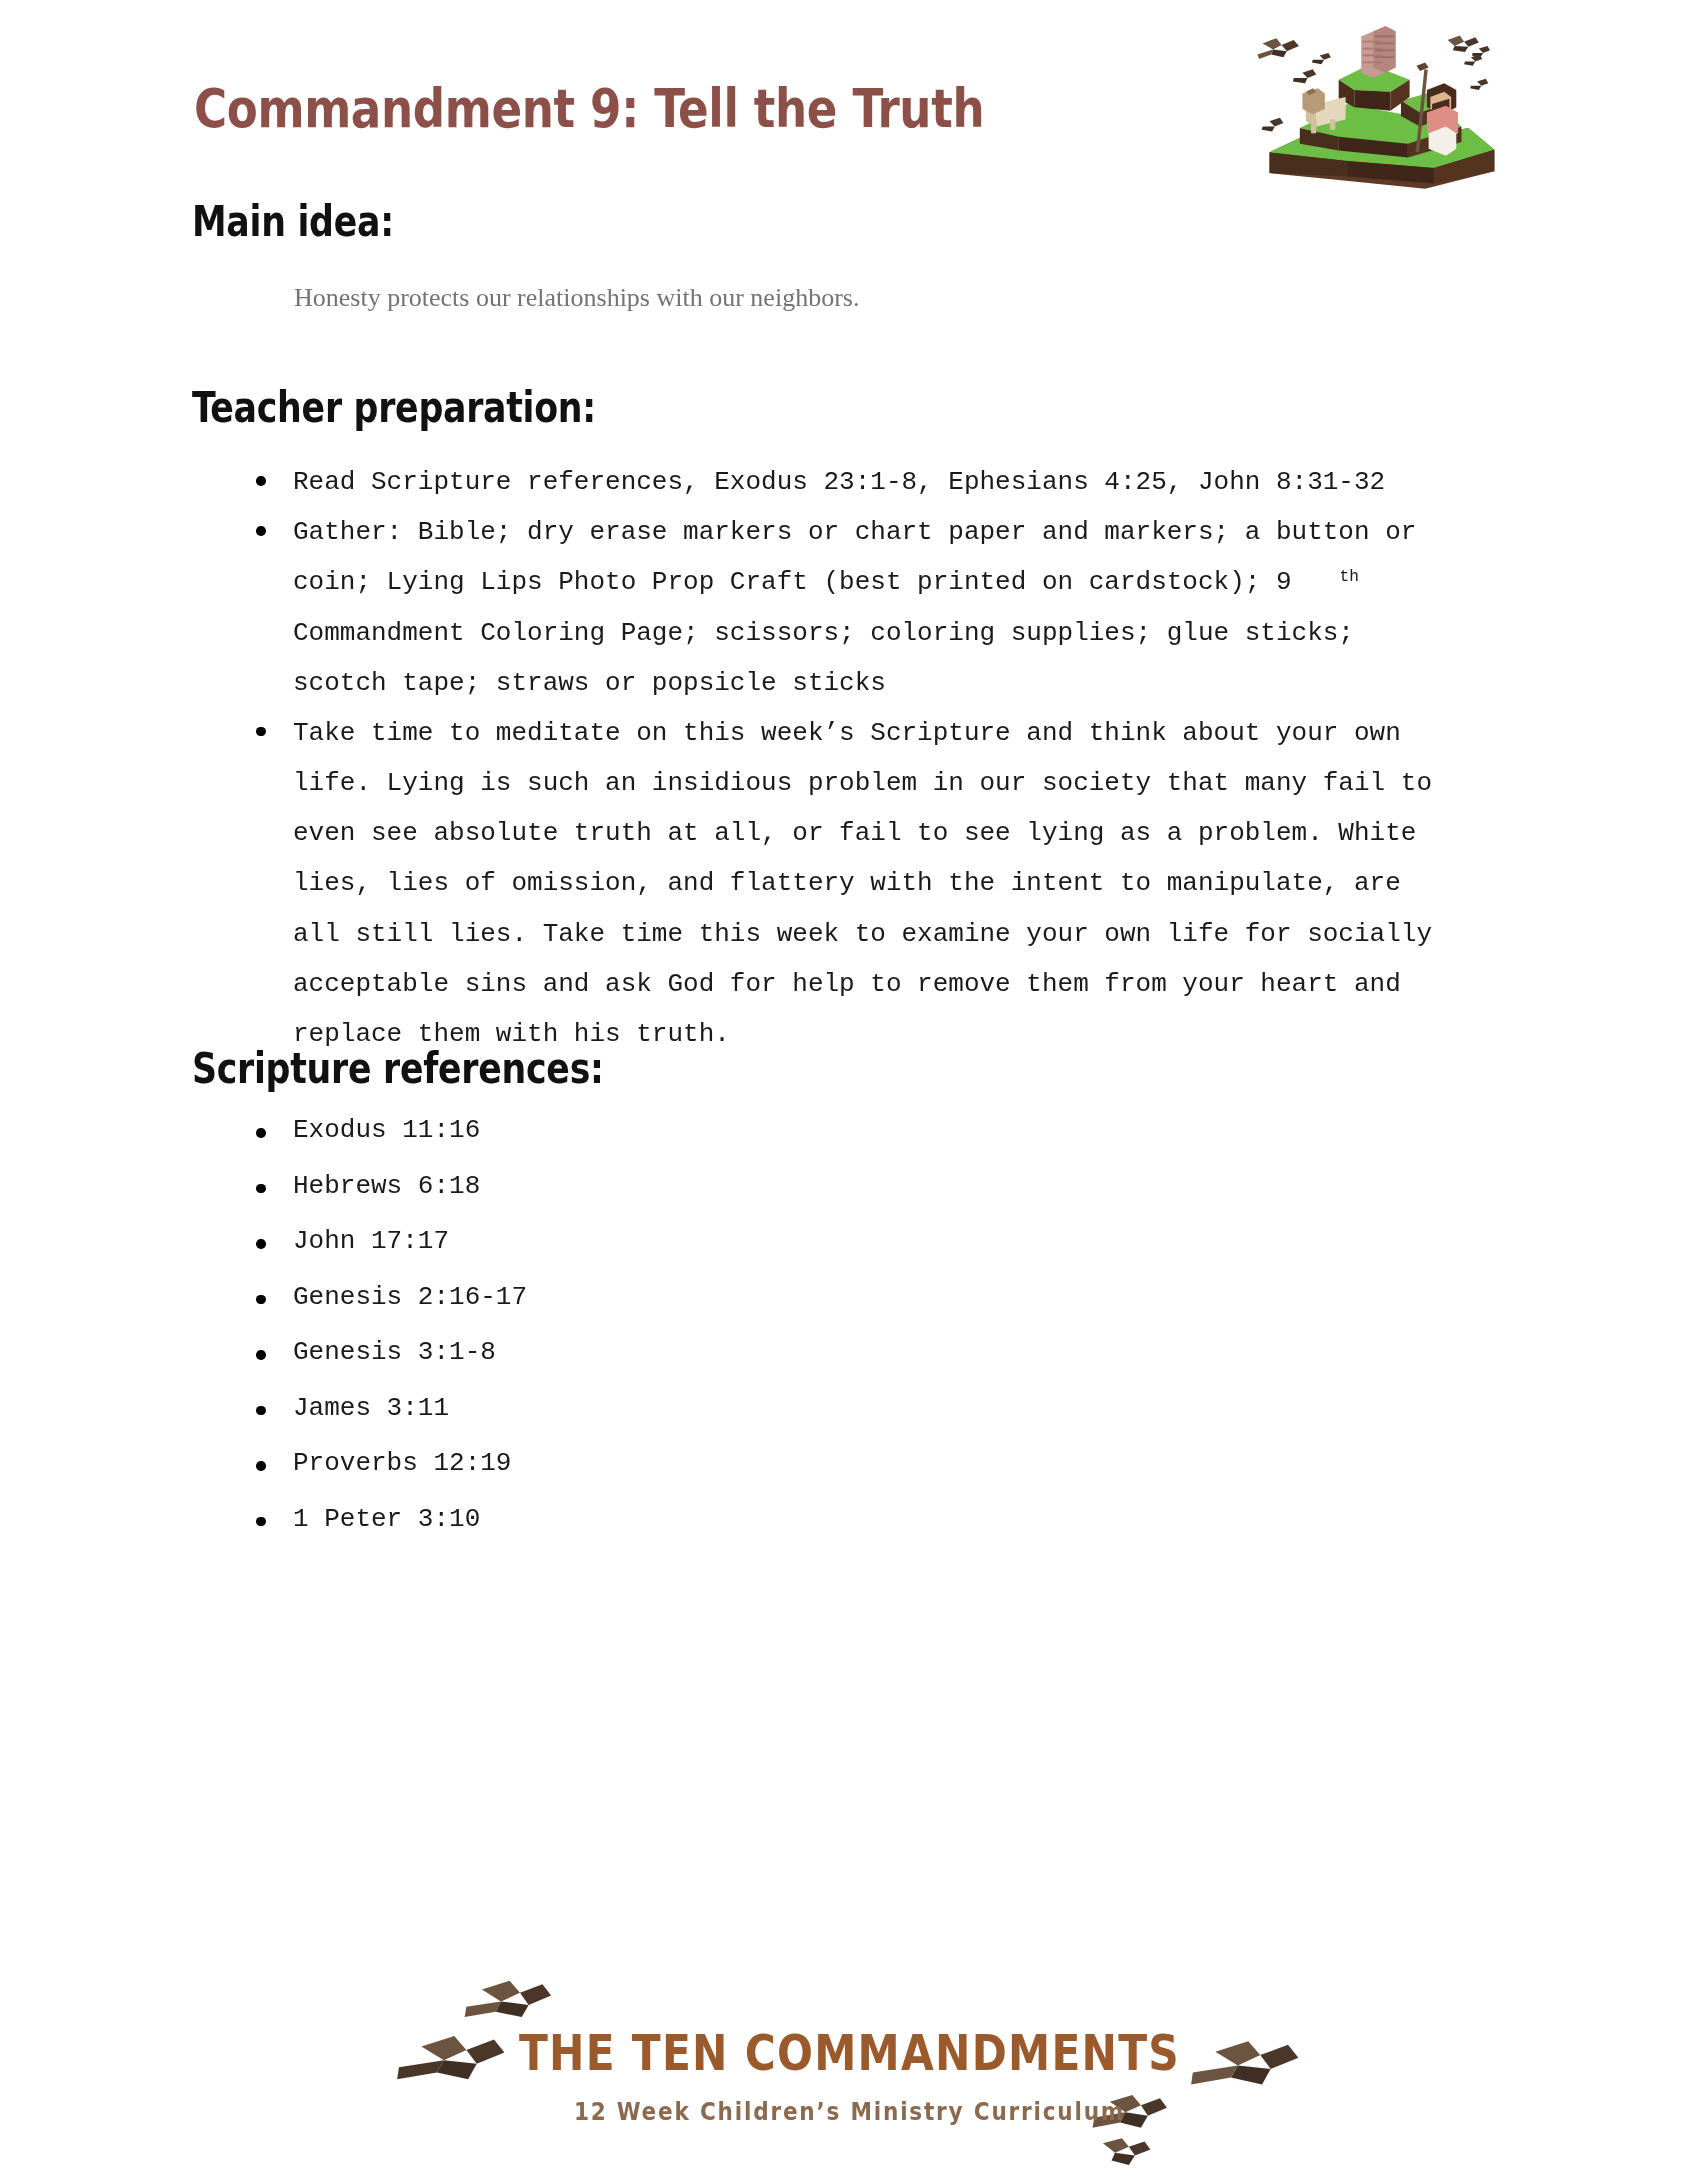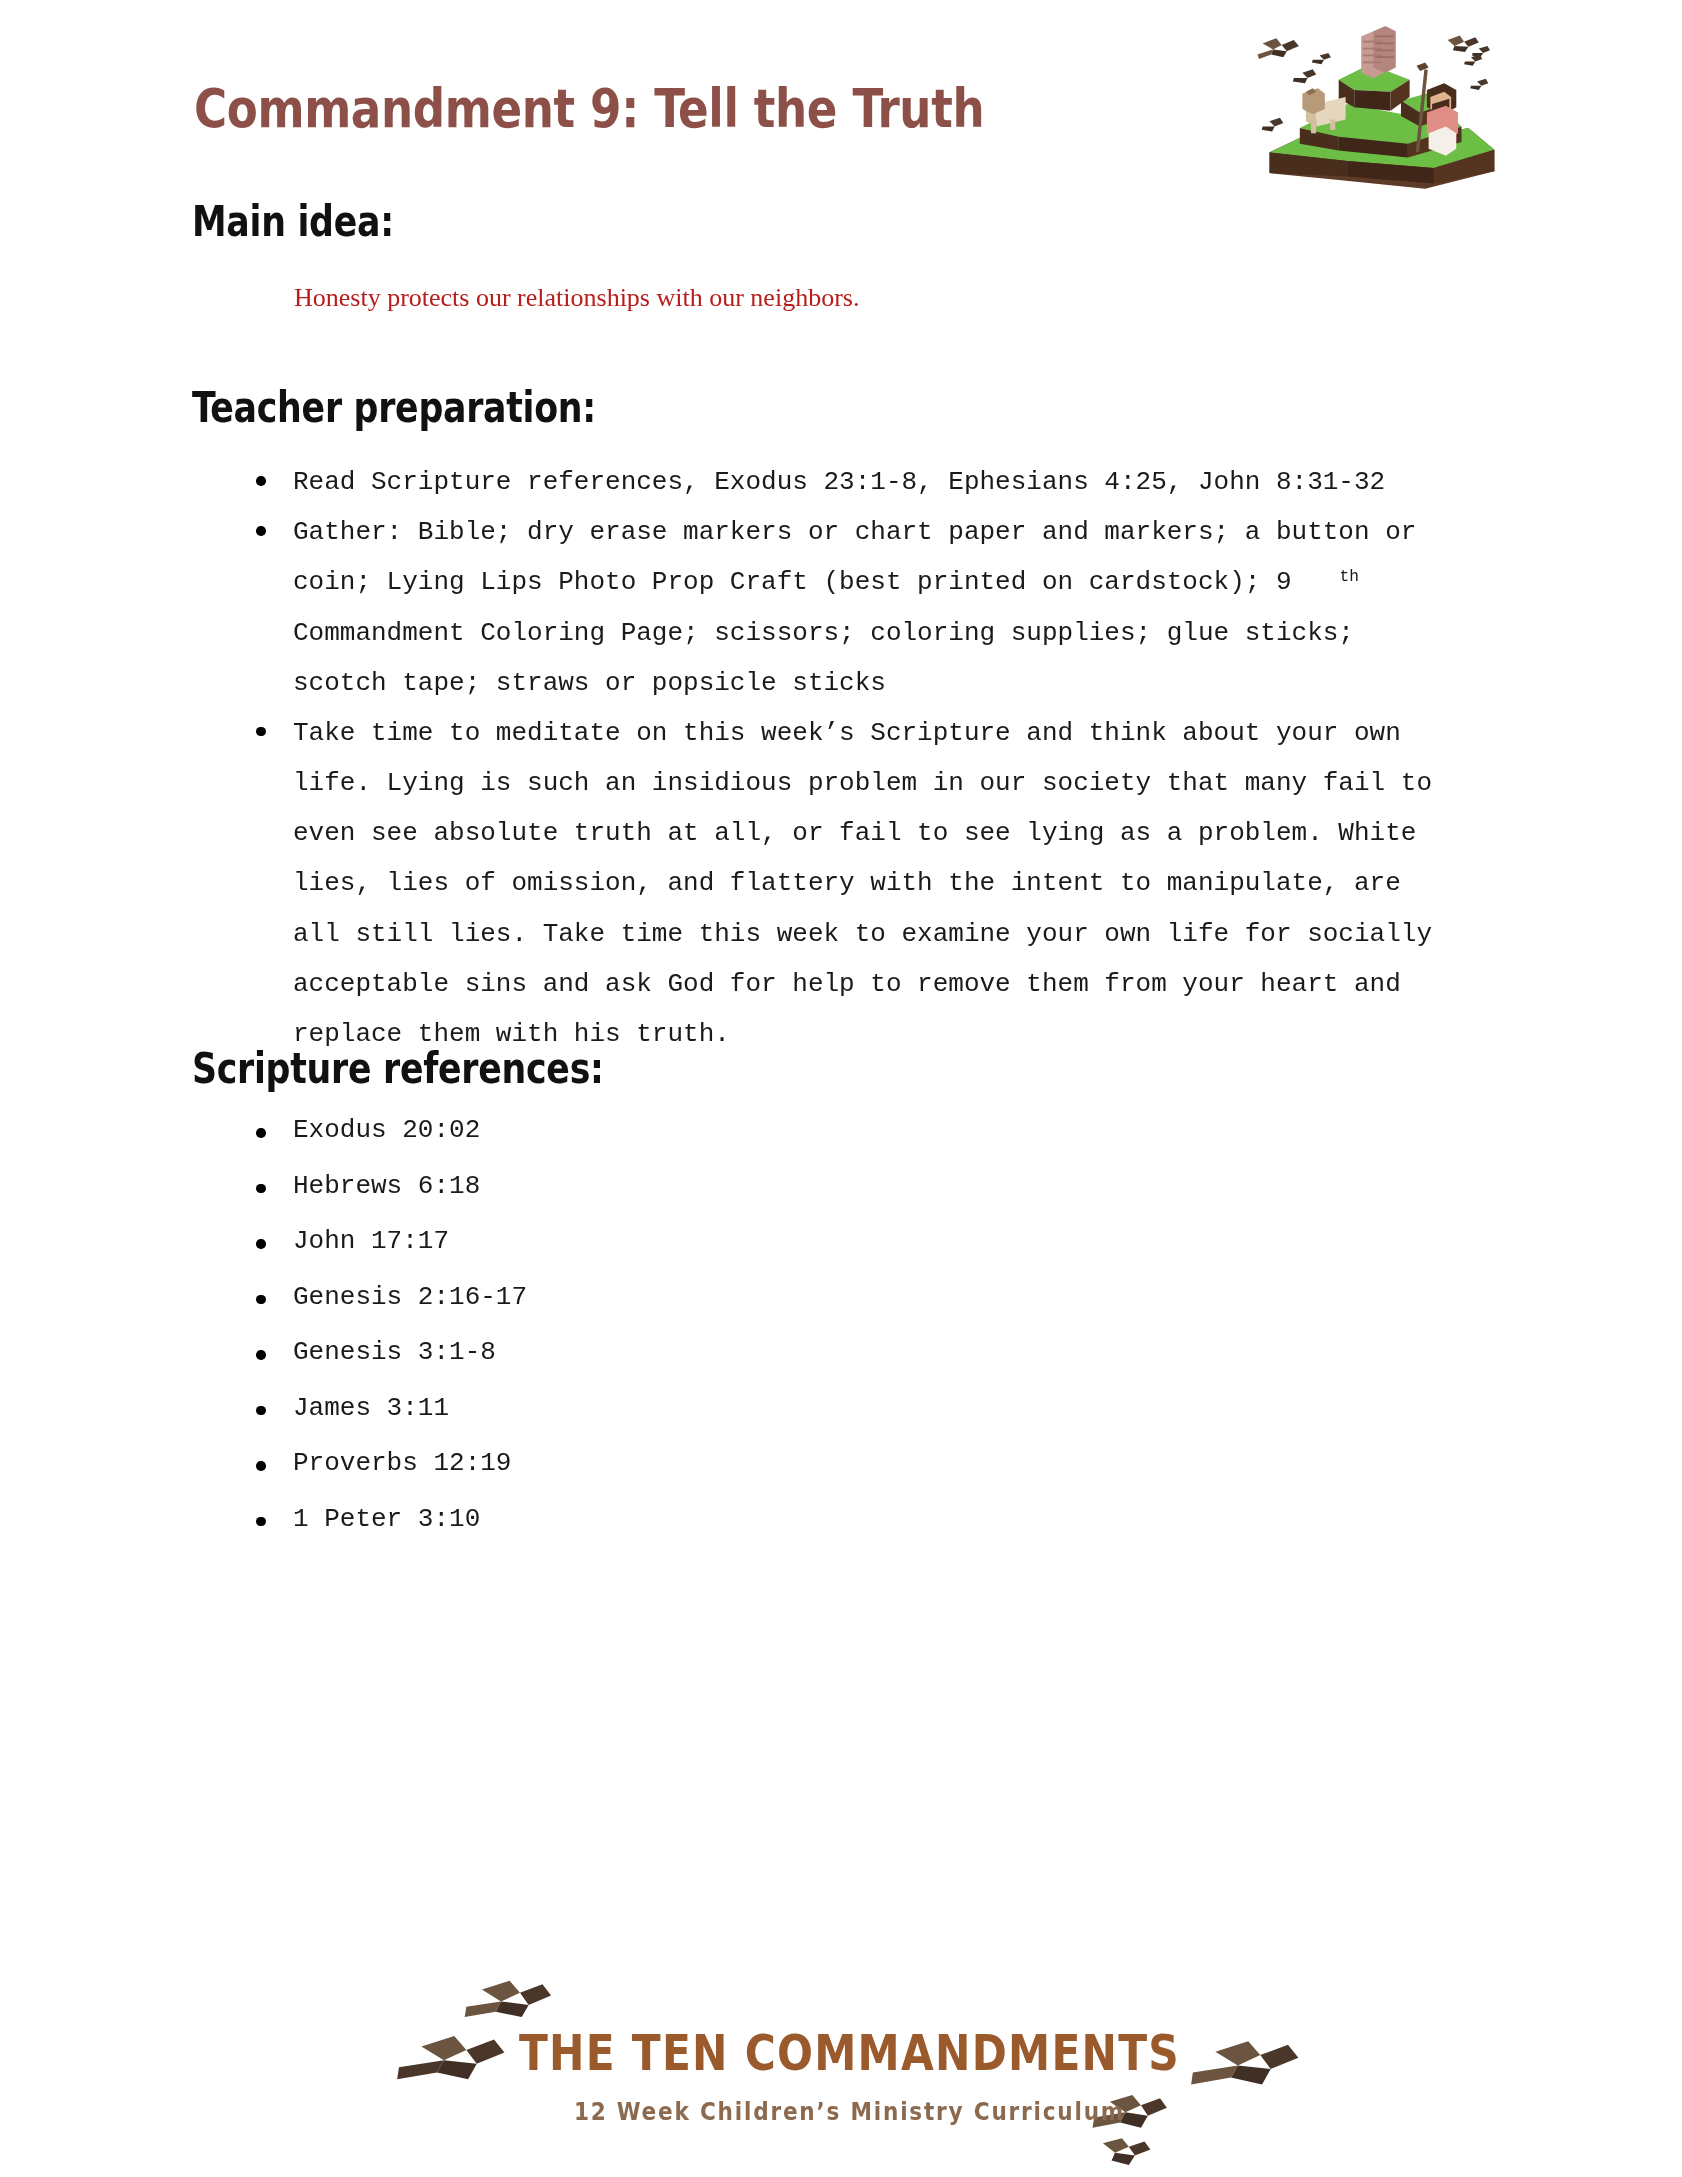--- a/index.html
+++ b/index.html
@@ -65,21 +65,21 @@
   #h-main-idea { top: 201px; }
   #h-teacher   { top: 387px; }
   #h-scripture { top: 1048px; }
 
   
   .body-text {
     position: absolute;
     font-family: "Liberation Serif", "DejaVu Serif", serif;
     font-size: 26px;
     line-height: 1.30;
-    color: #b91c1c;
+    color: #737373;
   }
   #main-idea-text {
     left: 294px;
     top: 281px;
     width: 1159px;
   }
 
   
   ul.bullets {
     position: absolute;
@@ -294,21 +294,21 @@
     </li>
     <li>
       <span class="bullet-dot"></span>
       <span>Take time to meditate on this week’s Scripture and think about your own life. Lying is such an insidious problem in our society that many fail to even see absolute truth at all, or fail to see lying as a problem. White lies, lies of omission, and flattery with the intent to manipulate, are all still lies. Take time this week to examine your own life for socially acceptable sins and ask God for help to remove them from your heart and replace them with his truth.</span>
     </li>
   </ul>
 
   <div class="section-heading" id="h-scripture">Scripture references:</div>
 
   <ul class="bullets" id="scripture-list">
-    <li><span class="bullet-dot"></span><span>Exodus 20:02</span></li>
+    <li><span class="bullet-dot"></span><span>Exodus 11:16</span></li>
     <li><span class="bullet-dot"></span><span>Hebrews 6:18</span></li>
     <li><span class="bullet-dot"></span><span>John 17:17</span></li>
     <li><span class="bullet-dot"></span><span>Genesis 2:16-17</span></li>
     <li><span class="bullet-dot"></span><span>Genesis 3:1-8</span></li>
     <li><span class="bullet-dot"></span><span>James 3:11</span></li>
     <li><span class="bullet-dot"></span><span>Proverbs 12:19</span></li>
     <li><span class="bullet-dot"></span><span>1 Peter 3:10</span></li>
   </ul>
 
   <div class="footer">

